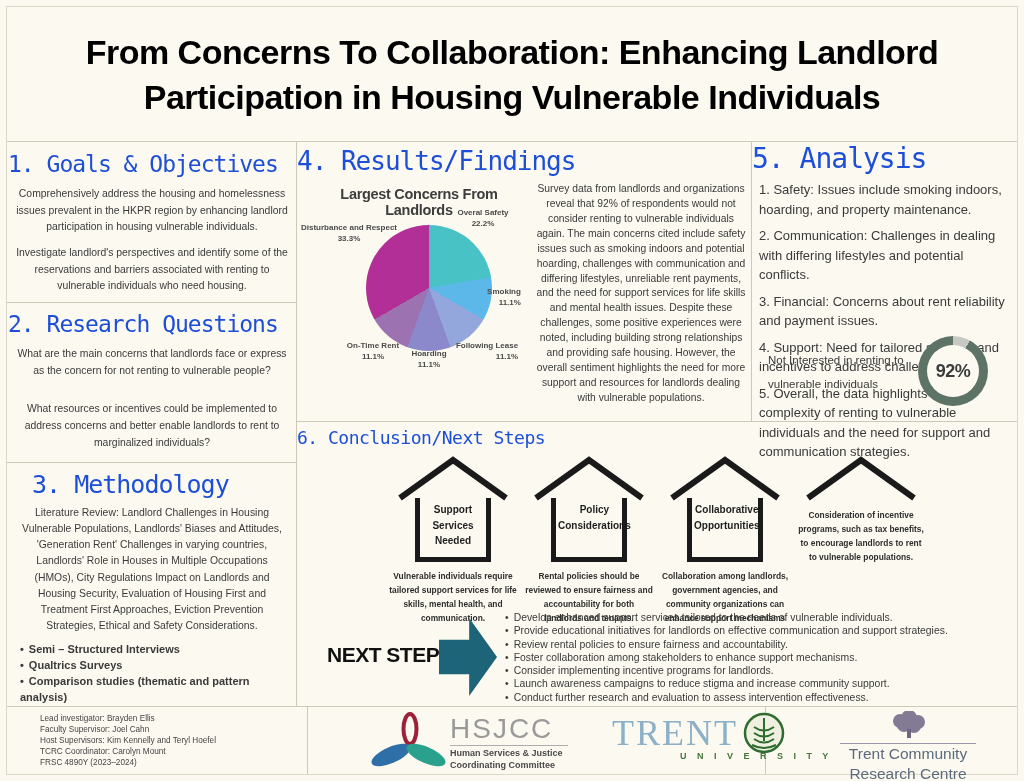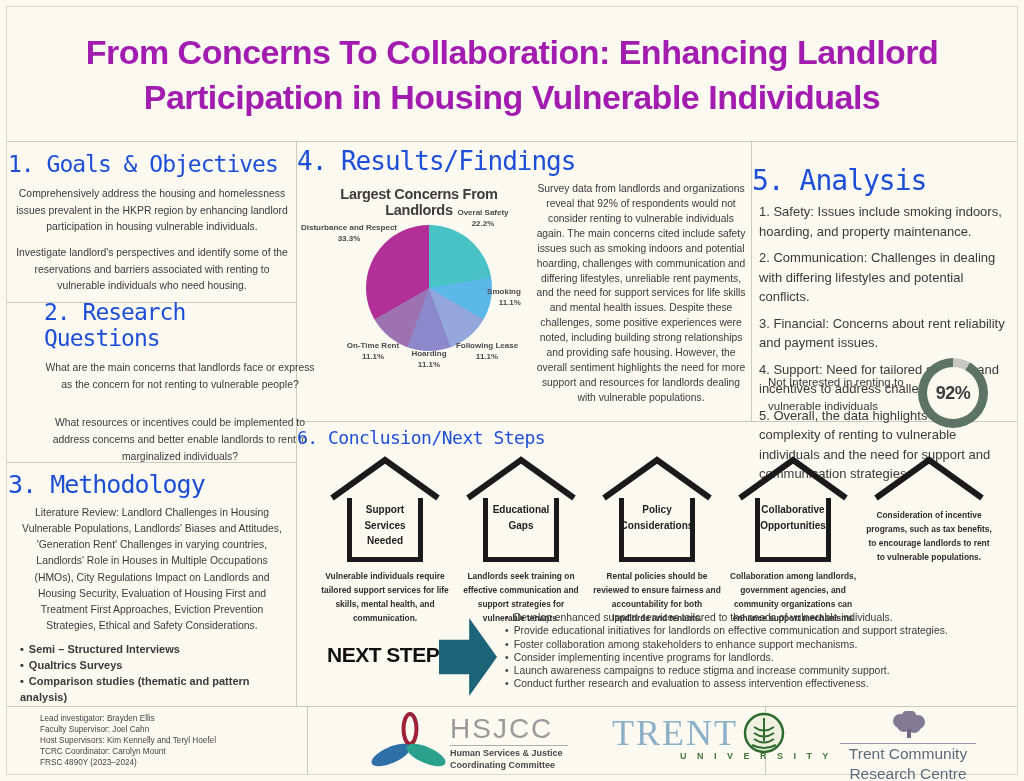--- a/index.html
+++ b/index.html
@@ -8,38 +8,38 @@
   .poster { position:relative; width:1024px; height:781px; background:#fbf9f0; overflow:hidden; }
   .frame { position:absolute; inset:6px; border:1px solid #dbd8c8; pointer-events:none; }
 
   .hline, .vline { position:absolute; background:#ccc9b9; }
   .hline { height:1px; }
   .vline { width:1px; }
 
   
   .title { position:absolute; top:30px; left:52px; width:920px; text-align:center;
            font-size:34px; font-weight:bold; letter-spacing:-0.5px; line-height:1.32;
-           color:#a21caf; }
+           color:#000000; }
 
   
   .sec-h { font-family:"DejaVu Sans Mono", monospace; font-weight:normal; color:#1d4ed8;
            letter-spacing:-1px; }
 
   
   .panel { position:absolute; }
   .p-goals   { left:8px;  top:142px; width:288px; height:160px; }
-  .p-research{ left:8px;  top:290px; width:288px; height:160px;padding-left:36px; }
+  .p-research{ left:8px;  top:302px; width:288px; height:160px; }
   .p-method  { left:8px;  top:462px; width:288px; height:244px; }
   .p-results { left:297px; top:142px; width:454px; height:279px; }
-  .p-analysis{ left:752px; top:158px; width:265px; height:279px; }
+  .p-analysis{ left:752px; top:136px; width:265px; height:279px; }
   .p-conclusion{ left:297px; top:422px; width:720px; height:284px; }
   .p-footer  { left:0px; top:707px; width:1024px; height:74px;margin-left:28px; }
 
   .p-goals .sec-h, .p-research .sec-h { font-size:23px; margin-top:9px; }
-  .p-method .sec-h { font-size:25px; margin-top:8px; }
+  .p-method .sec-h { font-size:25px; margin-top:8px;padding-left:24px; }
   .p-results .sec-h { font-size:26px; margin-top:4px; }
   .p-analysis .sec-h { font-size:28px; margin-top:6px; }
   .p-conclusion .sec-h { font-size:18px; margin-top:5px; letter-spacing:-0.5px; }
 
   .body-p { font-size:10.4px; line-height:1.6; text-align:center; width:272px; margin:9px auto 0; }
   .p-method .body-p { margin-top:6px; line-height:1.55; }
   .method-bullets { list-style:none; margin:8px 0 0 12px; }
   .method-bullets li { font-size:11px; font-weight:bold; line-height:1.45; }
   .method-bullets li::before { content:"•"; margin-right:5px; }
 
@@ -61,21 +61,21 @@
   .donut-hole { position:absolute; left:9px; top:9px; width:52px; height:52px; border-radius:50%;
                 background:#fbf9f0; display:flex; align-items:center; justify-content:center;
                 font-size:18px; font-weight:bold; color:#3b3b3b; letter-spacing:-0.5px; }
 
   
   .houses { display:flex; justify-content:center; gap:14px; margin-top:7px; }
   .house-col { width:122px; display:flex; flex-direction:column; align-items:center; }
   .roof { display:block; }
   .walls { width:76px; min-height:64px; border-left:5px solid #1a1a1a; border-right:5px solid #1a1a1a;
            border-bottom:5px solid #1a1a1a; margin-top:-3px; display:flex; align-items:flex-start;
-           justify-content:center; padding:4px 2px 2px; }
+           padding:4px 2px 2px; }
   .house-title { font-size:10px; font-weight:bold; text-align:center; line-height:1.55; color:#1e1e1e; }
   .house-desc { margin-top:8px; width:128px; font-size:8.4px; font-weight:bold; text-align:center;
                 line-height:1.65; color:#2e2e2e; }
 
   .next-steps-label { position:absolute; left:30px; top:221px; font-size:21px; font-weight:bold;
                       color:#111; letter-spacing:-0.5px; }
   .next-arrow { position:absolute; left:142px; top:196px; width:58px; height:78px; background:#1d6478;
                 clip-path:polygon(0% 28%, 52% 28%, 52% 0%, 100% 50%, 52% 100%, 52% 72%, 0% 72%); }
   .next-steps-list { position:absolute; left:208px; top:190px; width:520px; list-style:none; }
   .next-steps-list li { font-size:10.4px; line-height:1.18; margin-bottom:1px; }
@@ -141,21 +141,21 @@
   <section class="panel p-results">
     <h2 class="sec-h">4. Results/Findings</h2>
     <div class="chart-title">Largest Concerns From Landlords</div>
     <div class="pie" style="background: conic-gradient(rgb(73, 194, 197) 0deg, rgb(73, 194, 197) 80deg, rgb(92, 184, 233) 80deg, rgb(92, 184, 233) 120deg, rgb(147, 167, 220) 120deg, rgb(147, 167, 220) 160deg, rgb(139, 136, 203) 160deg, rgb(139, 136, 203) 200deg, rgb(156, 114, 176) 200deg, rgb(156, 114, 176) 240deg, rgb(178, 47, 151) 240deg, rgb(178, 47, 151) 360deg);"></div>
     <div class="pie-label" style="left:186px;top:77px;">
       <span>Overal Safety</span><br><span>22.2%</span>
     </div>
     <div class="pie-label" style="left:207px;top:156px;text-align:right;">
       <span>Smoking</span><br><span>11.1%</span>
     </div>
-    <div class="pie-label" style="left:190px;top:210px;">
+    <div class="pie-label" style="left:190px;top:210px;text-align:right;">
       <span>Following Lease</span><br><span>11.1%</span>
     </div>
     <div class="pie-label" style="left:132px;top:218px;">
       <span>Hoarding</span><br><span>11.1%</span>
     </div>
     <div class="pie-label" style="left:76px;top:210px;">
       <span>On-Time Rent</span><br><span>11.1%</span>
     </div>
     <div class="pie-label" style="left:52px;top:92px;">
       <span>Disturbance and Respect</span><br><span>33.3%</span>
@@ -185,29 +185,20 @@
       <div class="house-col">
         <svg class="roof" width="118" height="46" viewBox="0 0 118 46">
           <polyline points="6,43 59,5 112,43" fill="none" stroke="#1a1a1a" stroke-width="6"></polyline>
         </svg>
         <div class="walls">
           <div class="house-title">Support Services Needed</div>
         </div>
         <div class="house-desc">Vulnerable individuals require tailored support services for life skills, mental health, and communication.</div>
       </div>
 
-      <div class="house-col">
-        <svg class="roof" width="118" height="46" viewBox="0 0 118 46">
-          <polyline points="6,43 59,5 112,43" fill="none" stroke="#1a1a1a" stroke-width="6"></polyline>
-        </svg>
-        <div class="walls">
-          <div class="house-title">Educational Gaps</div>
-        </div>
-        <div class="house-desc">Landlords seek training on effective communication and support strategies for vulnerable tenants.</div>
-      </div>
 
       <div class="house-col">
         <svg class="roof" width="118" height="46" viewBox="0 0 118 46">
           <polyline points="6,43 59,5 112,43" fill="none" stroke="#1a1a1a" stroke-width="6"></polyline>
         </svg>
         <div class="walls">
           <div class="house-title">Policy Considerations</div>
         </div>
         <div class="house-desc">Rental policies should be reviewed to ensure fairness and accountability for both landlords and tenants.</div>
       </div>
@@ -229,20 +220,21 @@
         <div class="house-desc">Consideration of incentive programs, such as tax benefits, to encourage landlords to rent to vulnerable populations.</div>
       </div>
 
     </div>
 
     <div class="next-steps-label">NEXT STEPS</div>
     <div class="next-arrow"></div>
     <ul class="next-steps-list">
       <li><span>Develop enhanced support services tailored to the needs of vulnerable individuals.</span></li>
       <li><span>Provide educational initiatives for landlords on effective communication and support strategies.</span></li>
+      <li><span>Review rental policies to ensure fairness and accountability.</span></li>
       <li><span>Foster collaboration among stakeholders to enhance support mechanisms.</span></li>
       <li><span>Consider implementing incentive programs for landlords.</span></li>
       <li><span>Launch awareness campaigns to reduce stigma and increase community support.</span></li>
       <li><span>Conduct further research and evaluation to assess intervention effectiveness.</span></li>
     </ul>
   </section>
 
   <footer class="panel p-footer">
     <div class="credits">
       <div>Lead investigator: Brayden Ellis</div>

